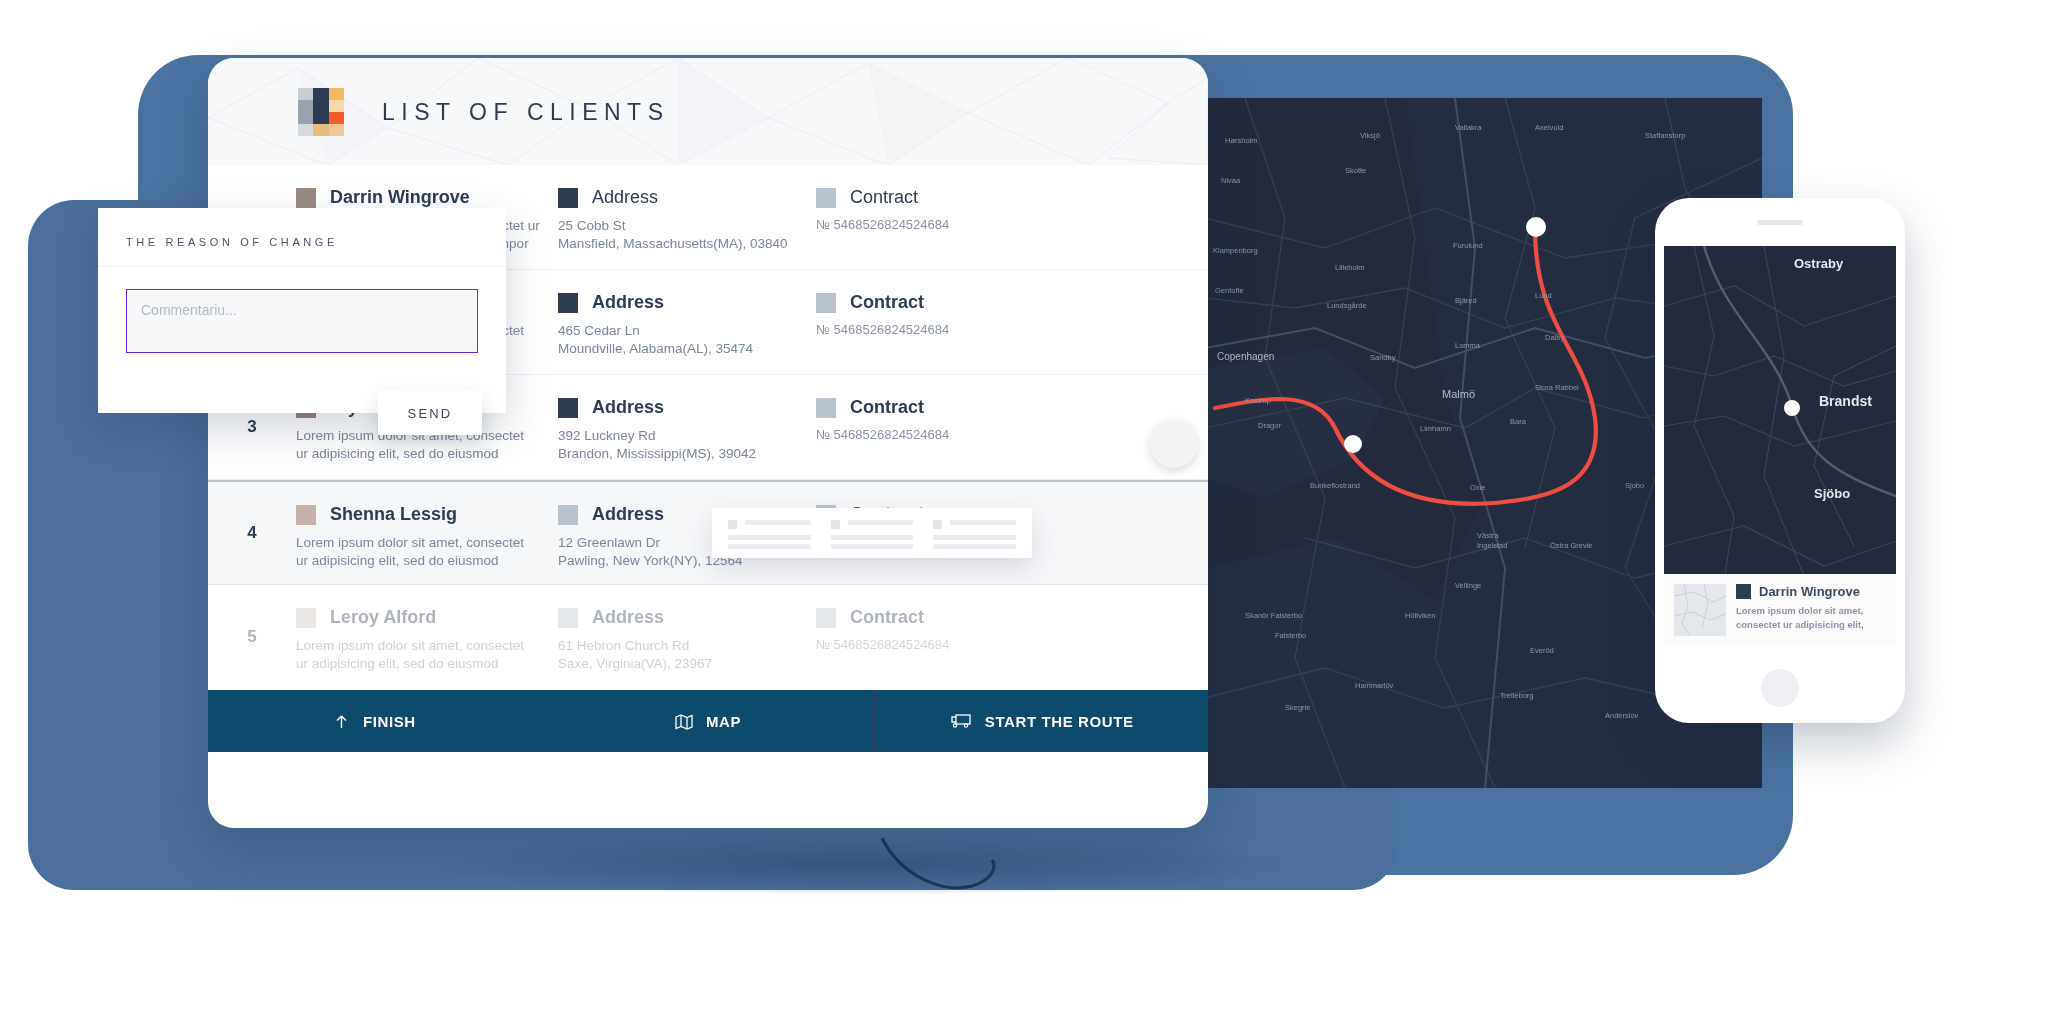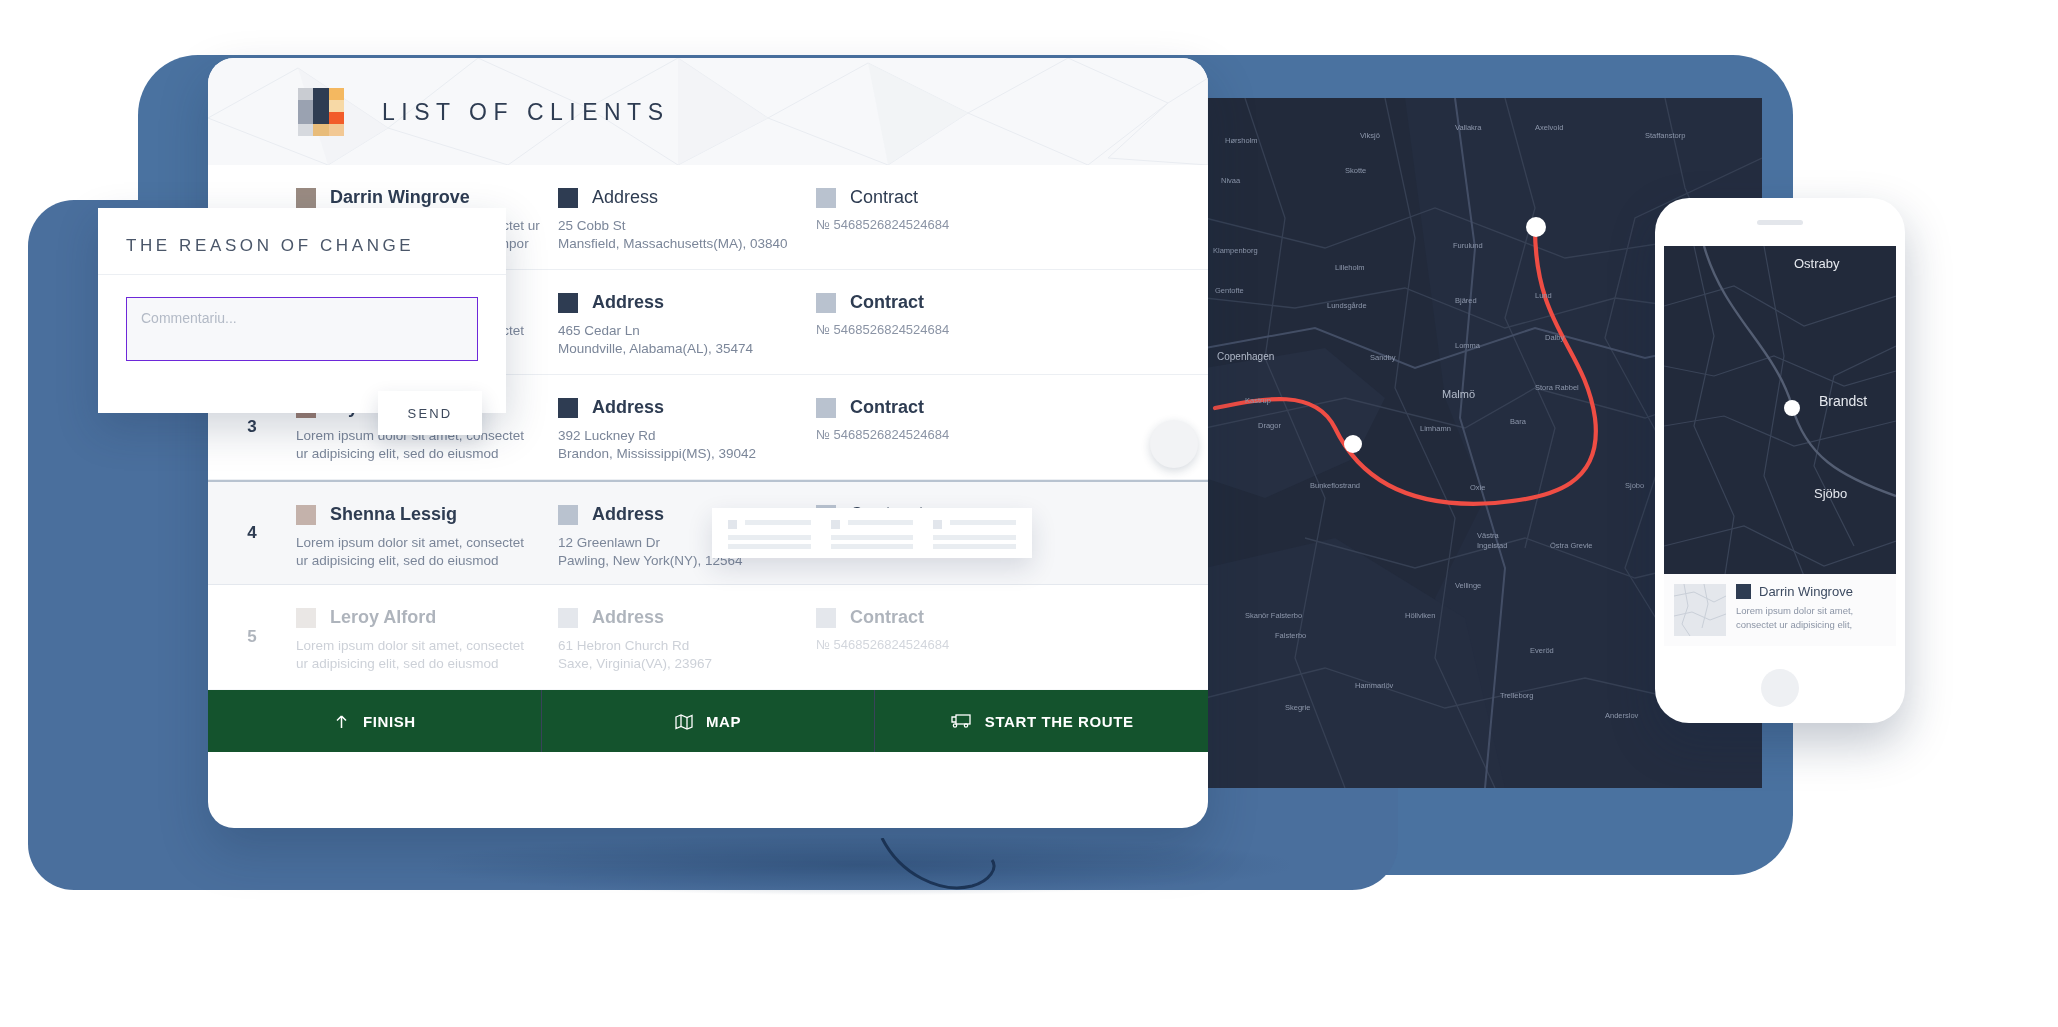--- a/index.html
+++ b/index.html
@@ -98,21 +98,21 @@
   .swatch { width: 20px; height: 20px; display: inline-block; }
   .swatch.dark { background: #2e3c52; }
   .swatch.grey { background: #b9c2cf; }
   .head-label { font-size: 18px; font-weight: 700; color: #2e3c52; }
   .head-label.light { font-weight: 400; }
   .sub-line { font-size: 13.5px; line-height: 1.33; color: #7b8699; }
   .contract-no { font-size: 13px; color: #8b94a5; }
 
   
   .toolbar {
-    display: flex; height: 62px; background: #14532d; color: #fff;
+    display: flex; height: 62px; background: #0c4a6e; color: #fff;
   }
   .tool-btn {
     flex: 1 1 0; display: flex; align-items: center; justify-content: center;
     gap: 13px; font-size: 15px; font-weight: 700; letter-spacing: .6px;
     border-right: 1px solid #39425a; cursor: pointer;
   }
   .tool-btn:last-child { border-right: none; }
   .tool-btn svg { display: block; }
 
   
@@ -124,21 +124,21 @@
 
   
   .reason-card {
     position: absolute; left: 98px; top: 208px;
     width: 408px; height: 205px;
     background: #ffffff;
     box-shadow: 0 16px 40px rgba(25,45,75,.20);
   }
   .reason-title {
     padding: 28px 0 0 28px;
-    font-size: 17px; letter-spacing: 3.6px; color: #4a5669; font-weight: 400;
+    font-size: 11px; letter-spacing: 3.6px; color: #4a5669; font-weight: 400;
   }
   .reason-divider { margin-top: 18px; height: 1px; background: #eceff3; }
   .reason-field {
     margin: 22px 28px 0 28px; height: 64px;
     background: #f7f8fa; border: 1px solid #6d28d9;
     display: flex; align-items: flex-start; padding: 12px 14px;
     font-size: 14px; color: #b3bac6;
   }
   .send-btn {
     position: absolute; right: 24px; bottom: -22px;
@@ -166,21 +166,21 @@
   
   .phone {
     position: absolute; left: 1655px; top: 198px;
     width: 250px; height: 525px;
     background: #ffffff; border-radius: 34px;
     box-shadow: 0 20px 46px rgba(20,40,70,.26);
   }
   .phone-screen {
     position: absolute; left: 9px; top: 48px;
     width: 232px; height: 400px;
-    background: #222a3b; overflow: hidden;
+    background: #222a3b; overflow: hidden; font-weight: bold;
   }
   .phone-notch {
     position: absolute; left: 50%; top: 22px; transform: translateX(-50%);
     width: 46px; height: 5px; border-radius: 3px; background: #e3e6eb;
   }
   .phone-home {
     position: absolute; left: 50%; bottom: 16px; transform: translateX(-50%);
     width: 38px; height: 38px; border-radius: 50%; background: #eef0f3;
   }
   .phone-card {

